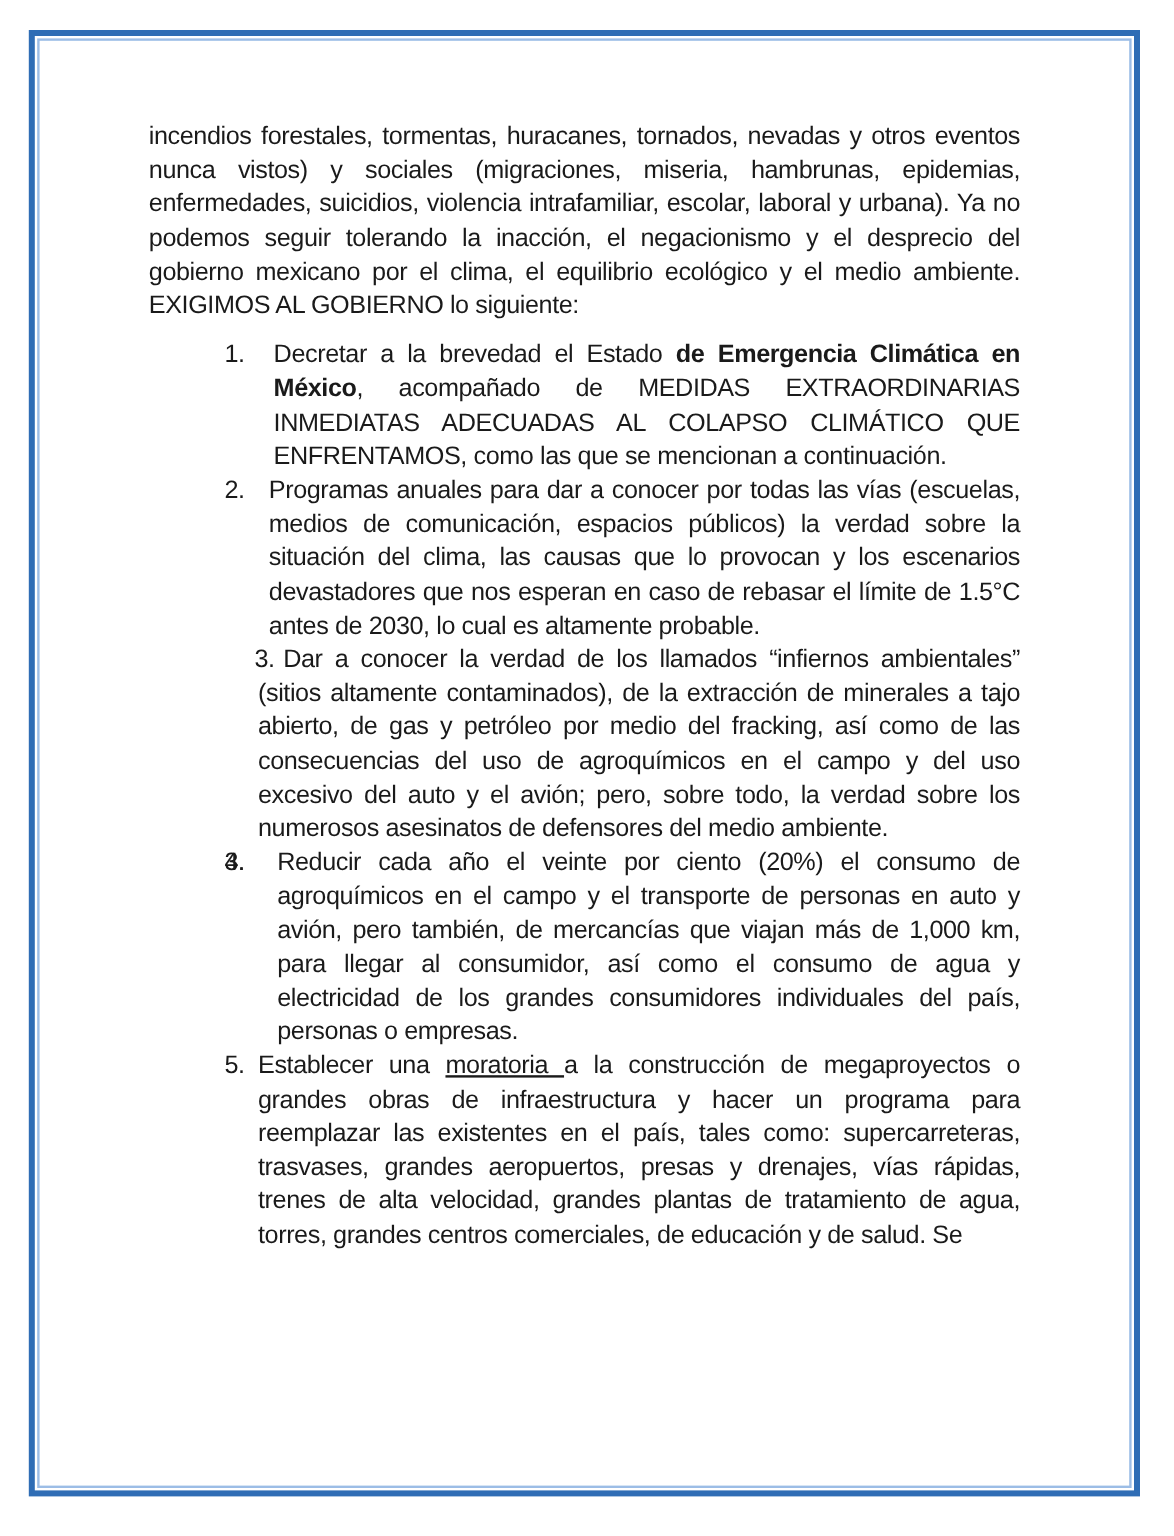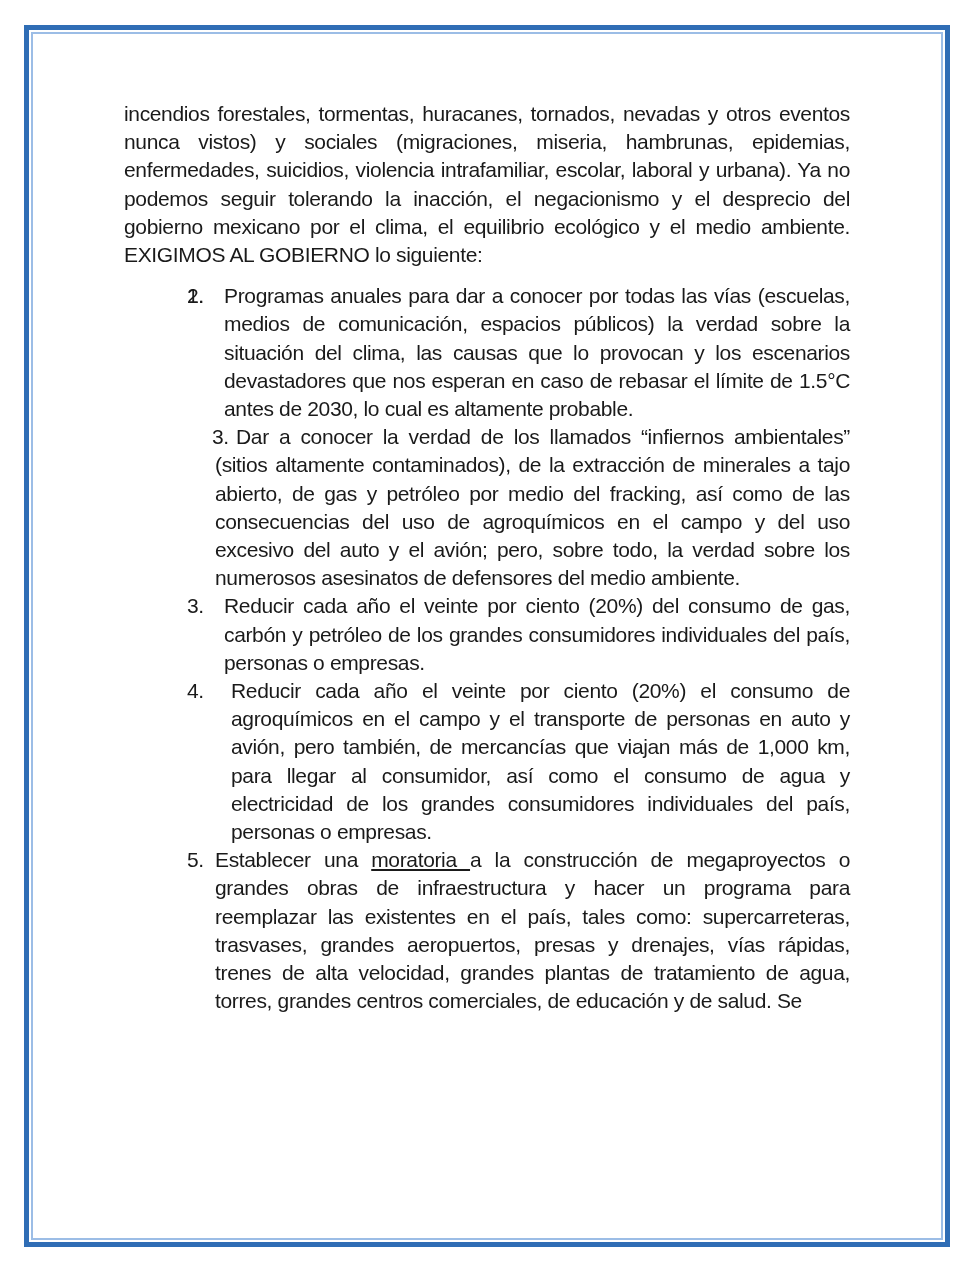--- a/index.html
+++ b/index.html
@@ -85,35 +85,35 @@
 </div>
 
 <div class="content">
   <div class="intro">
     <p>incendios forestales, tormentas, huracanes, tornados, nevadas y otros eventos nunca vistos) y sociales (migraciones, miseria, hambrunas, epidemias, enfermedades, suicidios, violencia intrafamiliar, escolar, laboral y urbana). Ya no podemos seguir tolerando la inacción, el negacionismo y el desprecio del gobierno mexicano por el clima, el equilibrio ecológico y el medio ambiente. EXIGIMOS AL GOBIERNO lo siguiente:</p>
   </div>
 
   <ol class="demands">
     <li class="demand">
       <span class="num">1.</span>
+      <span class="body lead-space-wide"><span>Decretar a la brevedad el Estado </span><b class="em">de Emergencia Climática en México</b><span>, acompañado de MEDIDAS EXTRAORDINARIAS INMEDIATAS ADECUADAS AL COLAPSO CLIMÁTICO QUE ENFRENTAMOS, como las que se mencionan a continuación.</span></span>
     </li>
 
     <li class="demand">
       <span class="num">2.</span>
       <span class="body lead-space-mid">Programas anuales para dar a conocer por todas las vías (escuelas, medios de comunicación, espacios públicos) la verdad sobre la situación del clima, las causas que lo provocan y los escenarios devastadores que nos esperan en caso de rebasar el límite de 1.5°C antes de 2030, lo cual es altamente probable.</span>
     </li>
 
     <li class="demand tight">
       <span class="num" style="left:88px;">3.</span>
       <span class="body" style="text-indent:21px;margin-left:0;">Dar a conocer la verdad de los llamados “infiernos ambientales” (sitios altamente contaminados), de la extracción de minerales a tajo abierto, de gas y petróleo por medio del fracking, así como de las consecuencias del uso de agroquímicos en el campo y del uso excesivo del auto y el avión; pero, sobre todo, la verdad sobre los numerosos asesinatos de defensores del medio ambiente.</span>
     </li>
 
     <li class="demand">
       <span class="num">3.</span>
-      <span class="body lead-space-mid">Reducir cada año el veinte por ciento (20%) del consumo de gas, carbón y petróleo de los grandes consumidores individuales del país, personas o empresas.</span>
     </li>
 
     <li class="demand">
       <span class="num">4.</span>
       <span class="body lead-space-small" style="padding-left:0;">Reducir cada año el veinte por ciento (20%) el consumo de agroquímicos en el campo y el transporte de personas en auto y avión, pero también, de mercancías que viajan más de 1,000 km, para llegar al consumidor, así como el consumo de agua y electricidad de los grandes consumidores individuales del país, personas o empresas.</span>
     </li>
 
     <li class="demand">
       <span class="num">5.</span>
       <span class="body"><span>Establecer una </span><u class="underline">moratoria </u><span>a la construcción de megaproyectos o grandes obras de infraestructura y hacer un programa para reemplazar las existentes en el país, tales como: supercarreteras, trasvases, grandes aeropuertos, presas y drenajes, vías rápidas, trenes de alta velocidad, grandes plantas de tratamiento de agua, torres, grandes centros comerciales, de educación y de salud. Se</span></span>

